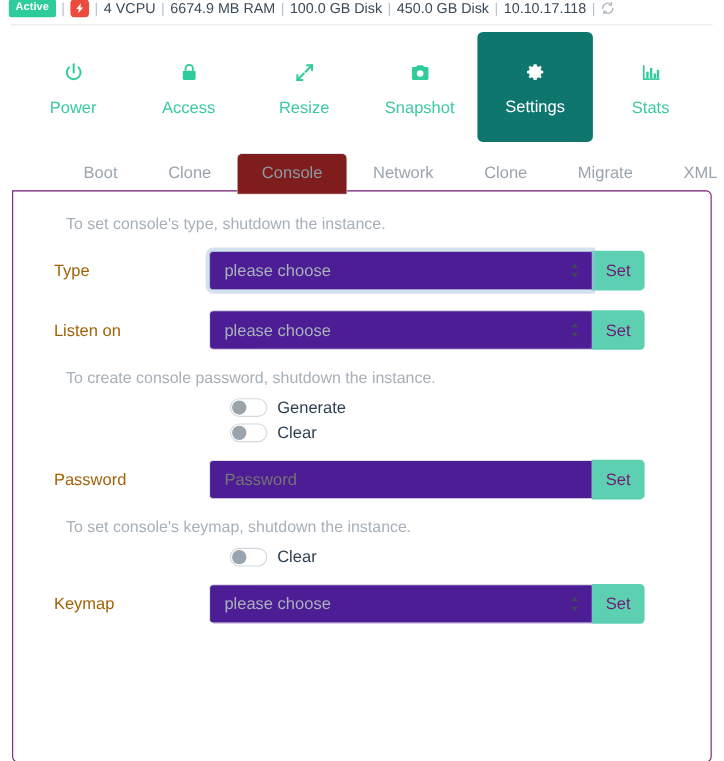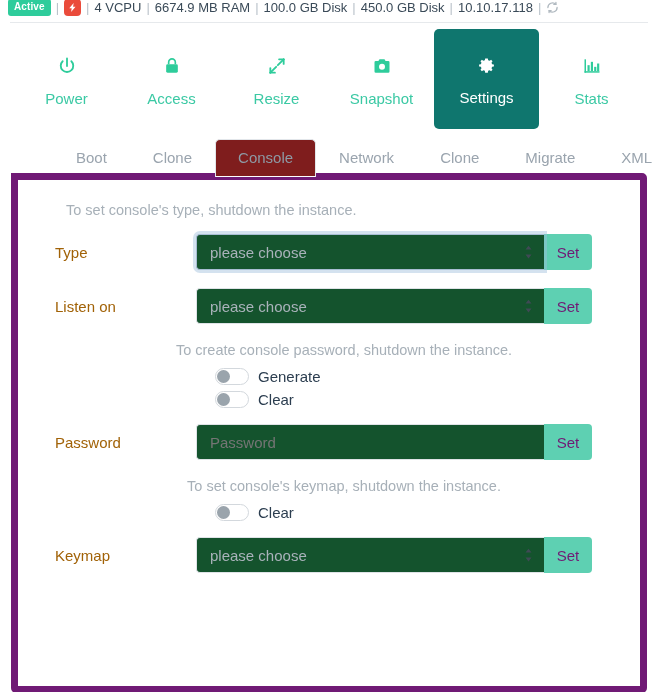--- a/index.html
+++ b/index.html
@@ -102,33 +102,33 @@
   .tab.active {
     background: #7f1d1d;
     border-color: #e2e6ea;
     border-bottom-color: #ffffff;
     color: #8e99a4;
   }
 
   
   .card {
     margin: 0 11px;
-    border: 7px solid #701a75;
+    border: 1px solid #701a75;
     border-radius: 0 5px 5px 5px;
     background: #fff;
     height: 520px;
     padding: 22px 18px 0 18px;
   }
 
   .hint {
     color: #a7b0b8;
     font-size: 14.5px;
     margin: 0 0 16px 30px;
   }
-  .hint.tight { margin-bottom: 10px; text-align: center; }
+  .hint.tight { margin-bottom: 10px; }
 
   .row {
     display: flex;
     align-items: center;
     margin-bottom: 18px;
   }
   .row-label {
     width: 160px;
     font-size: 15px;
     color: #a16207;
@@ -140,21 +140,21 @@
     align-items: stretch;
     flex: 0 0 396px;
     height: 36px;
     position: relative;
   }
   .select, .textinput {
     flex: 1;
     border: 1px solid #dfe3e7;
     border-right: none;
     border-radius: 4px 0 0 4px;
-    background: #14532d;
+    background: #4c1d95;
     font-size: 15px;
     color: #a9b2ba;
     padding: 0 30px 0 13px;
     display: flex;
     align-items: center;
     font-family: "Liberation Sans", sans-serif;
   }
   .select { position: relative; }
   .caret {
     position: absolute;

